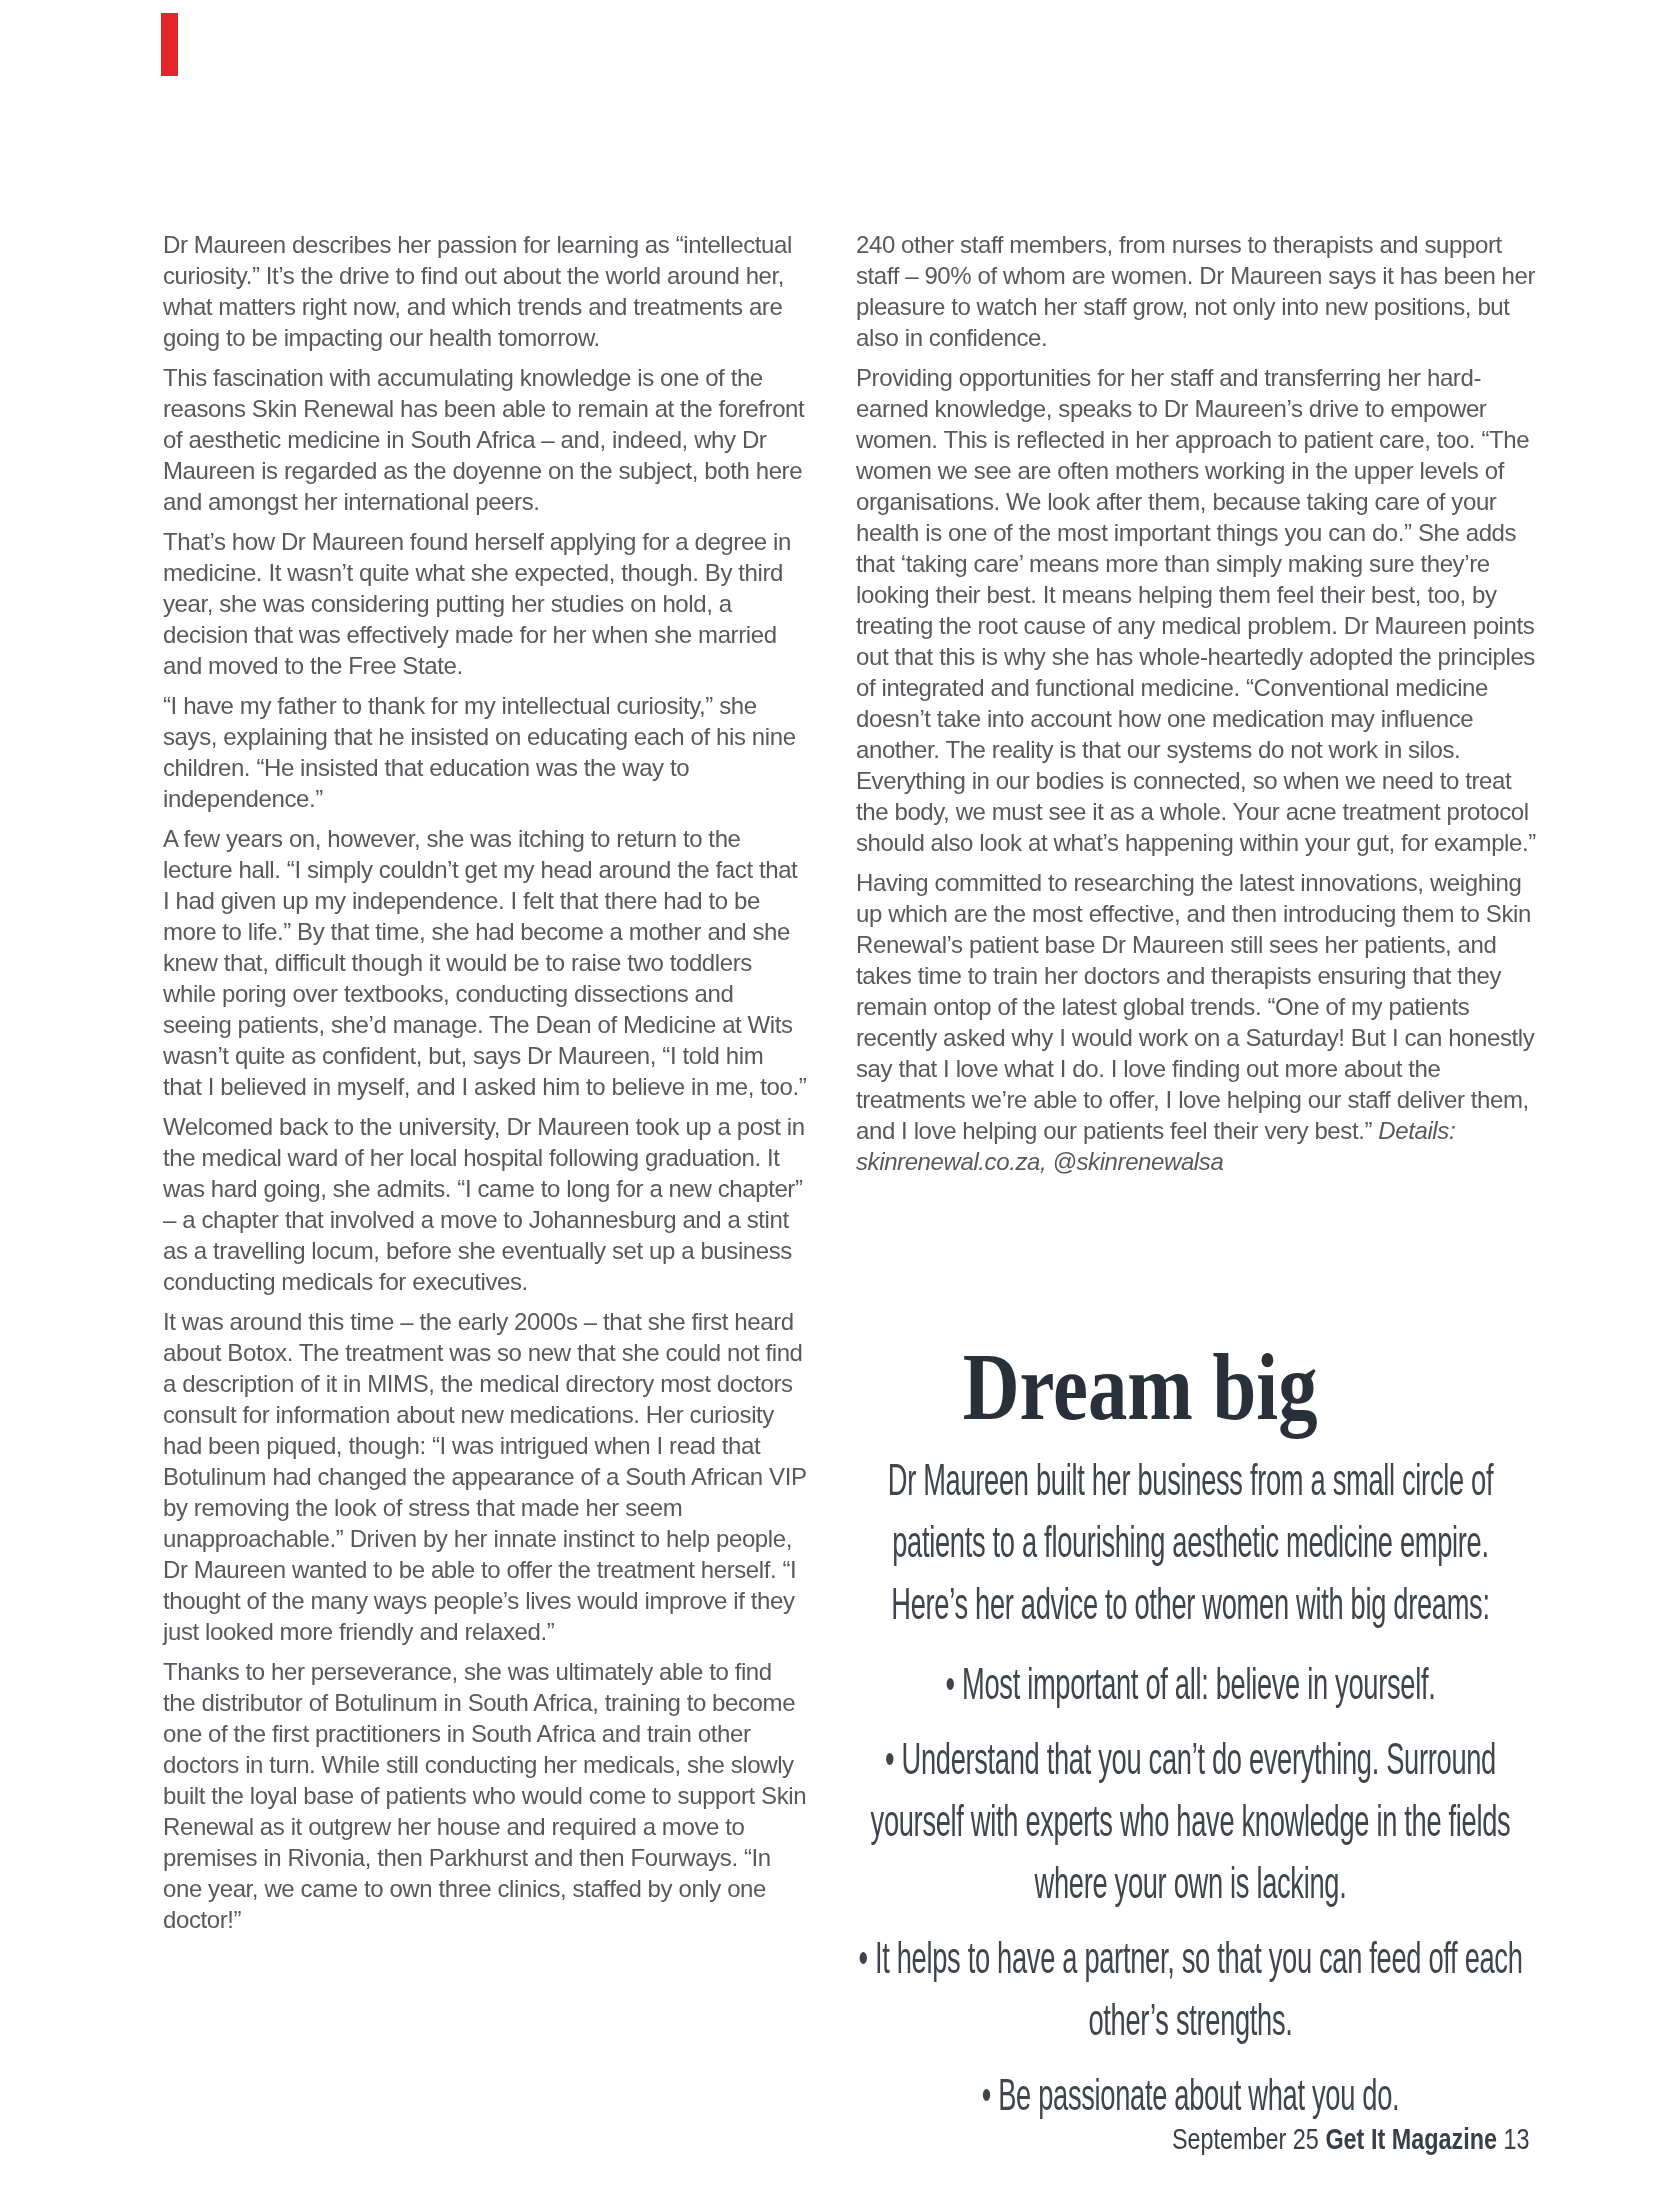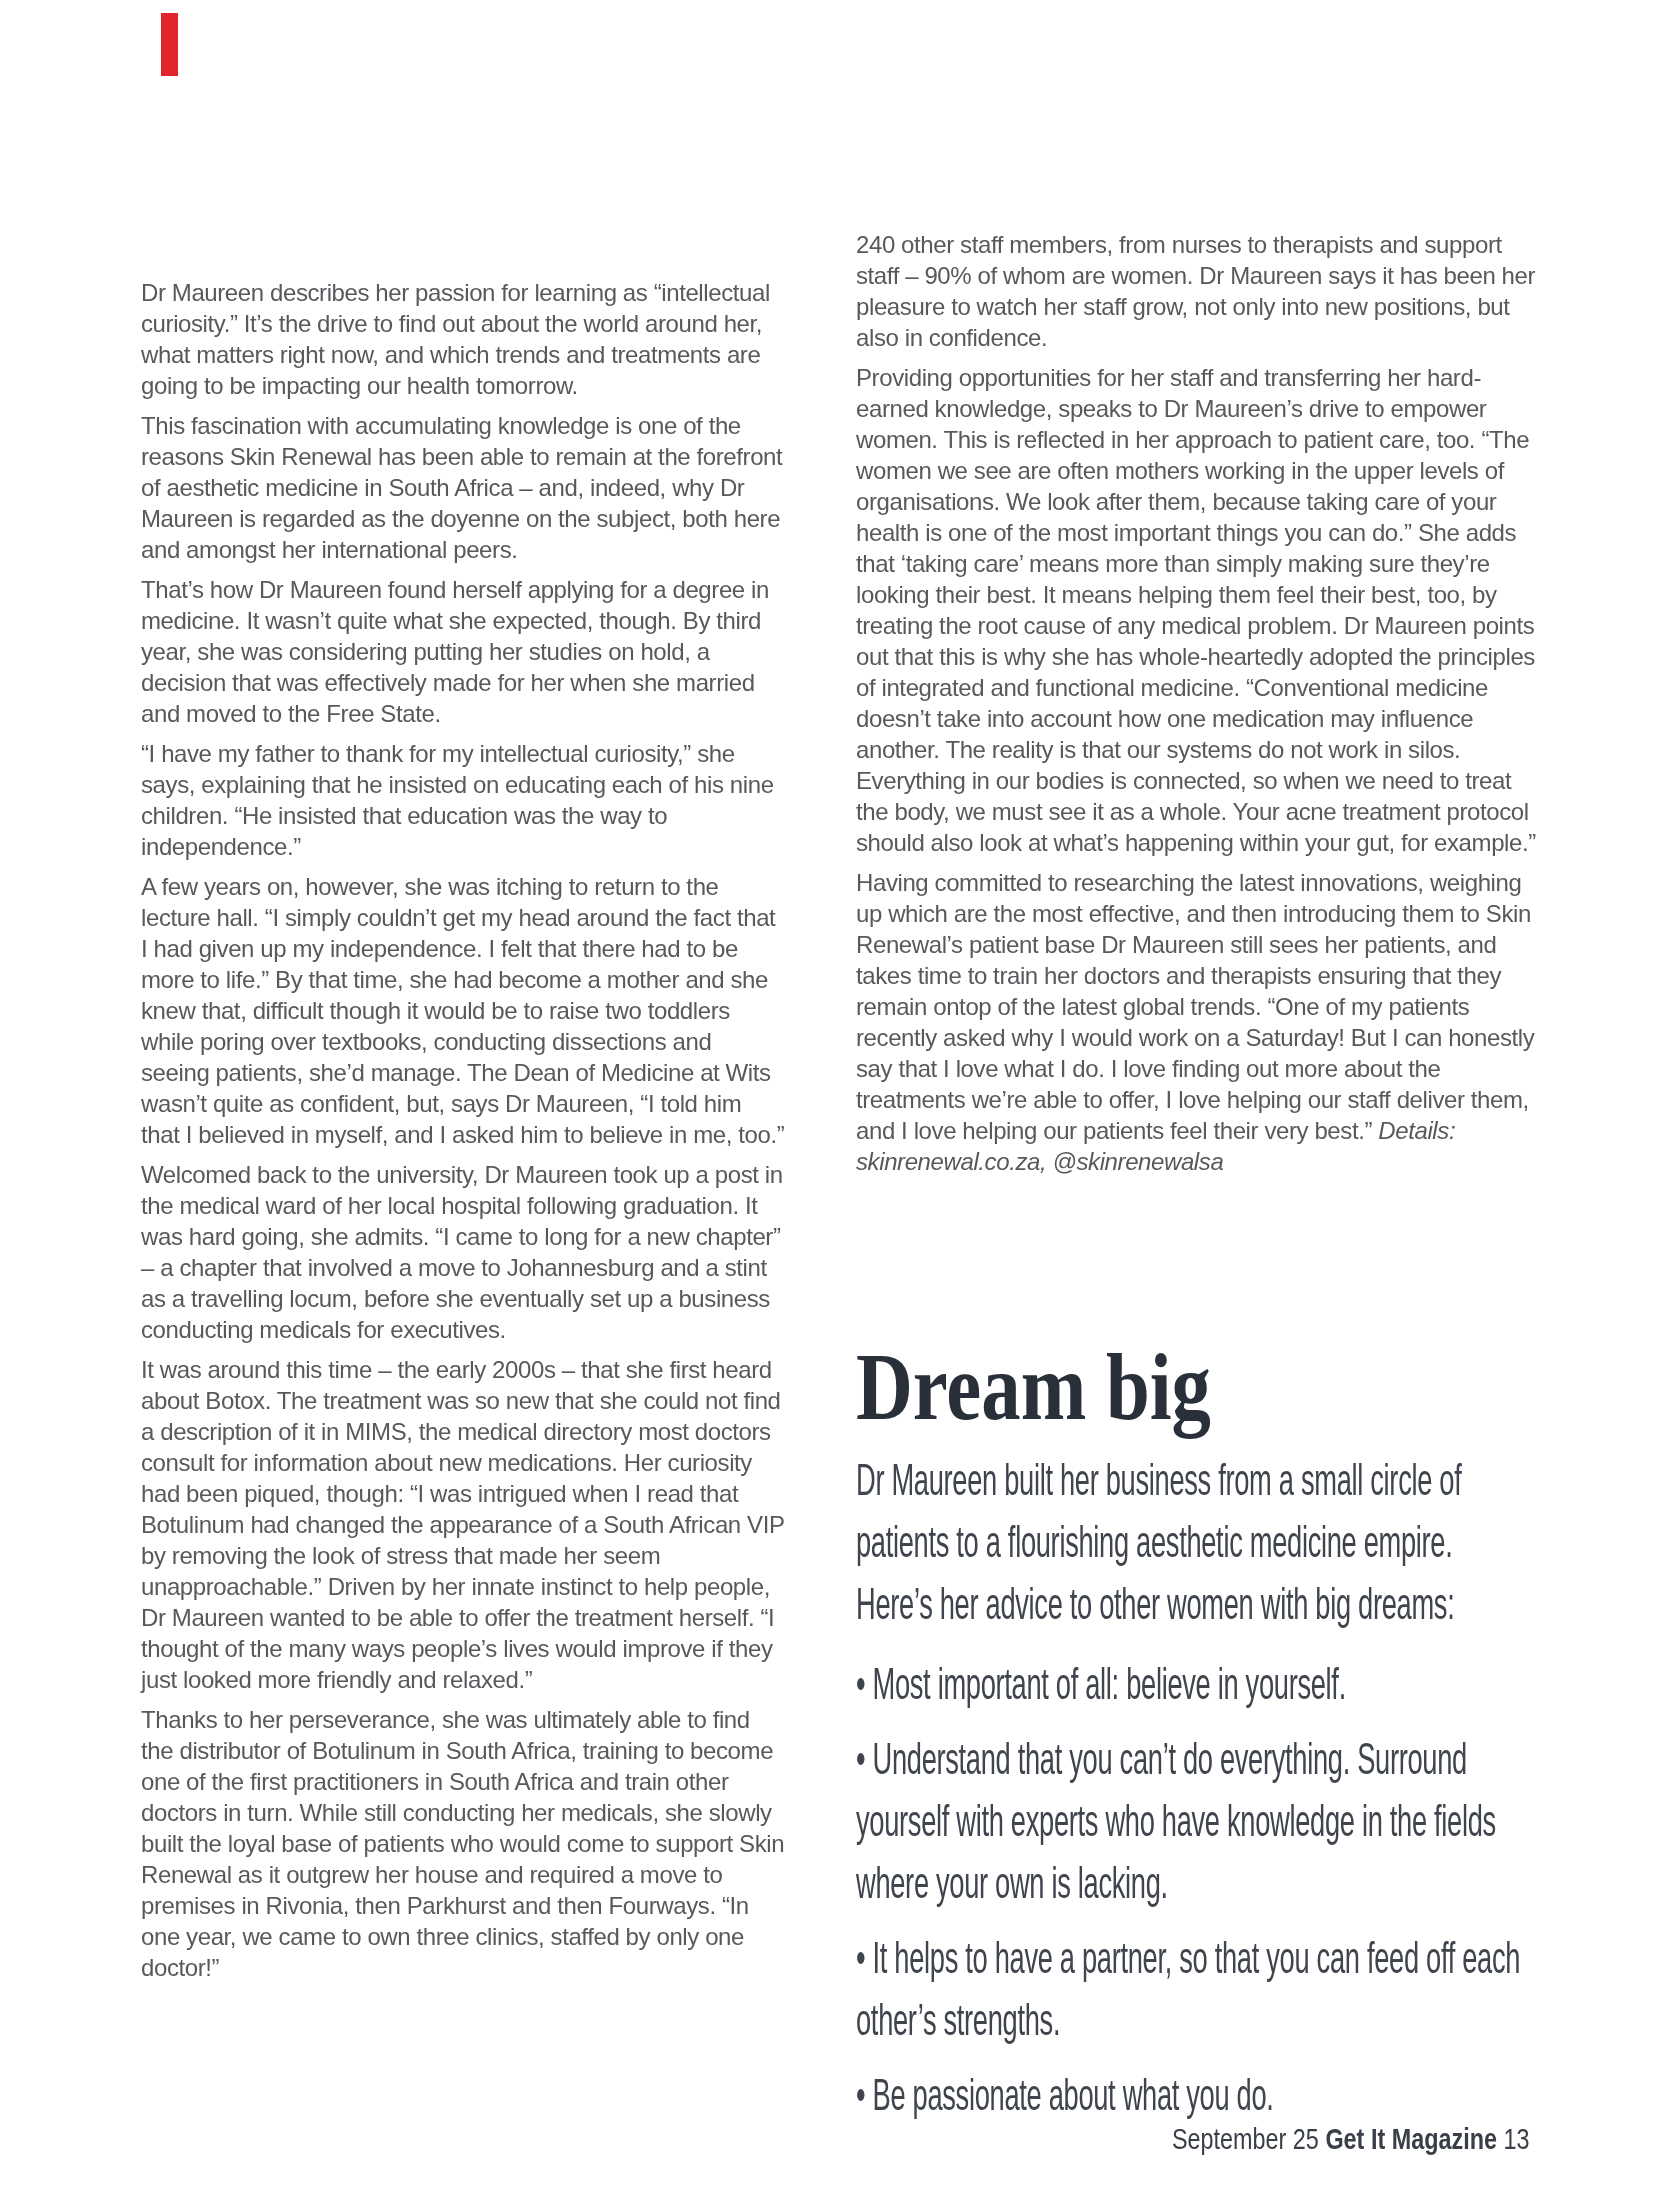--- a/index.html
+++ b/index.html
@@ -19,29 +19,30 @@
   .col {
     position: absolute;
     top: 229px;
     font-size: 24px;
     line-height: 31px;
     letter-spacing: -0.4px;
     color: #58595d;
     text-align: left;
   }
   .col p { margin: 0 0 9px 0; }
-  #left-col  { left: 141px; width: 644px; margin-top: 48px; }
+  #left-col  { left: 163px; width: 644px; }
   #right-col { left: 856px; width: 681px; }
   .details { font-style: italic; }
 
   .dream {
     position: absolute;
     left: 856px; top: 1339px;
     width: 693px;
     color: #3d424b;
+    text-align: center;
   }
   .dream-title {
     font-family: "Liberation Serif", serif;
     font-weight: bold;
     font-size: 96px;
     line-height: 1.0;
     color: #2a303a;
     white-space: nowrap;
     transform: scaleX(0.82);
     transform-origin: left top;

